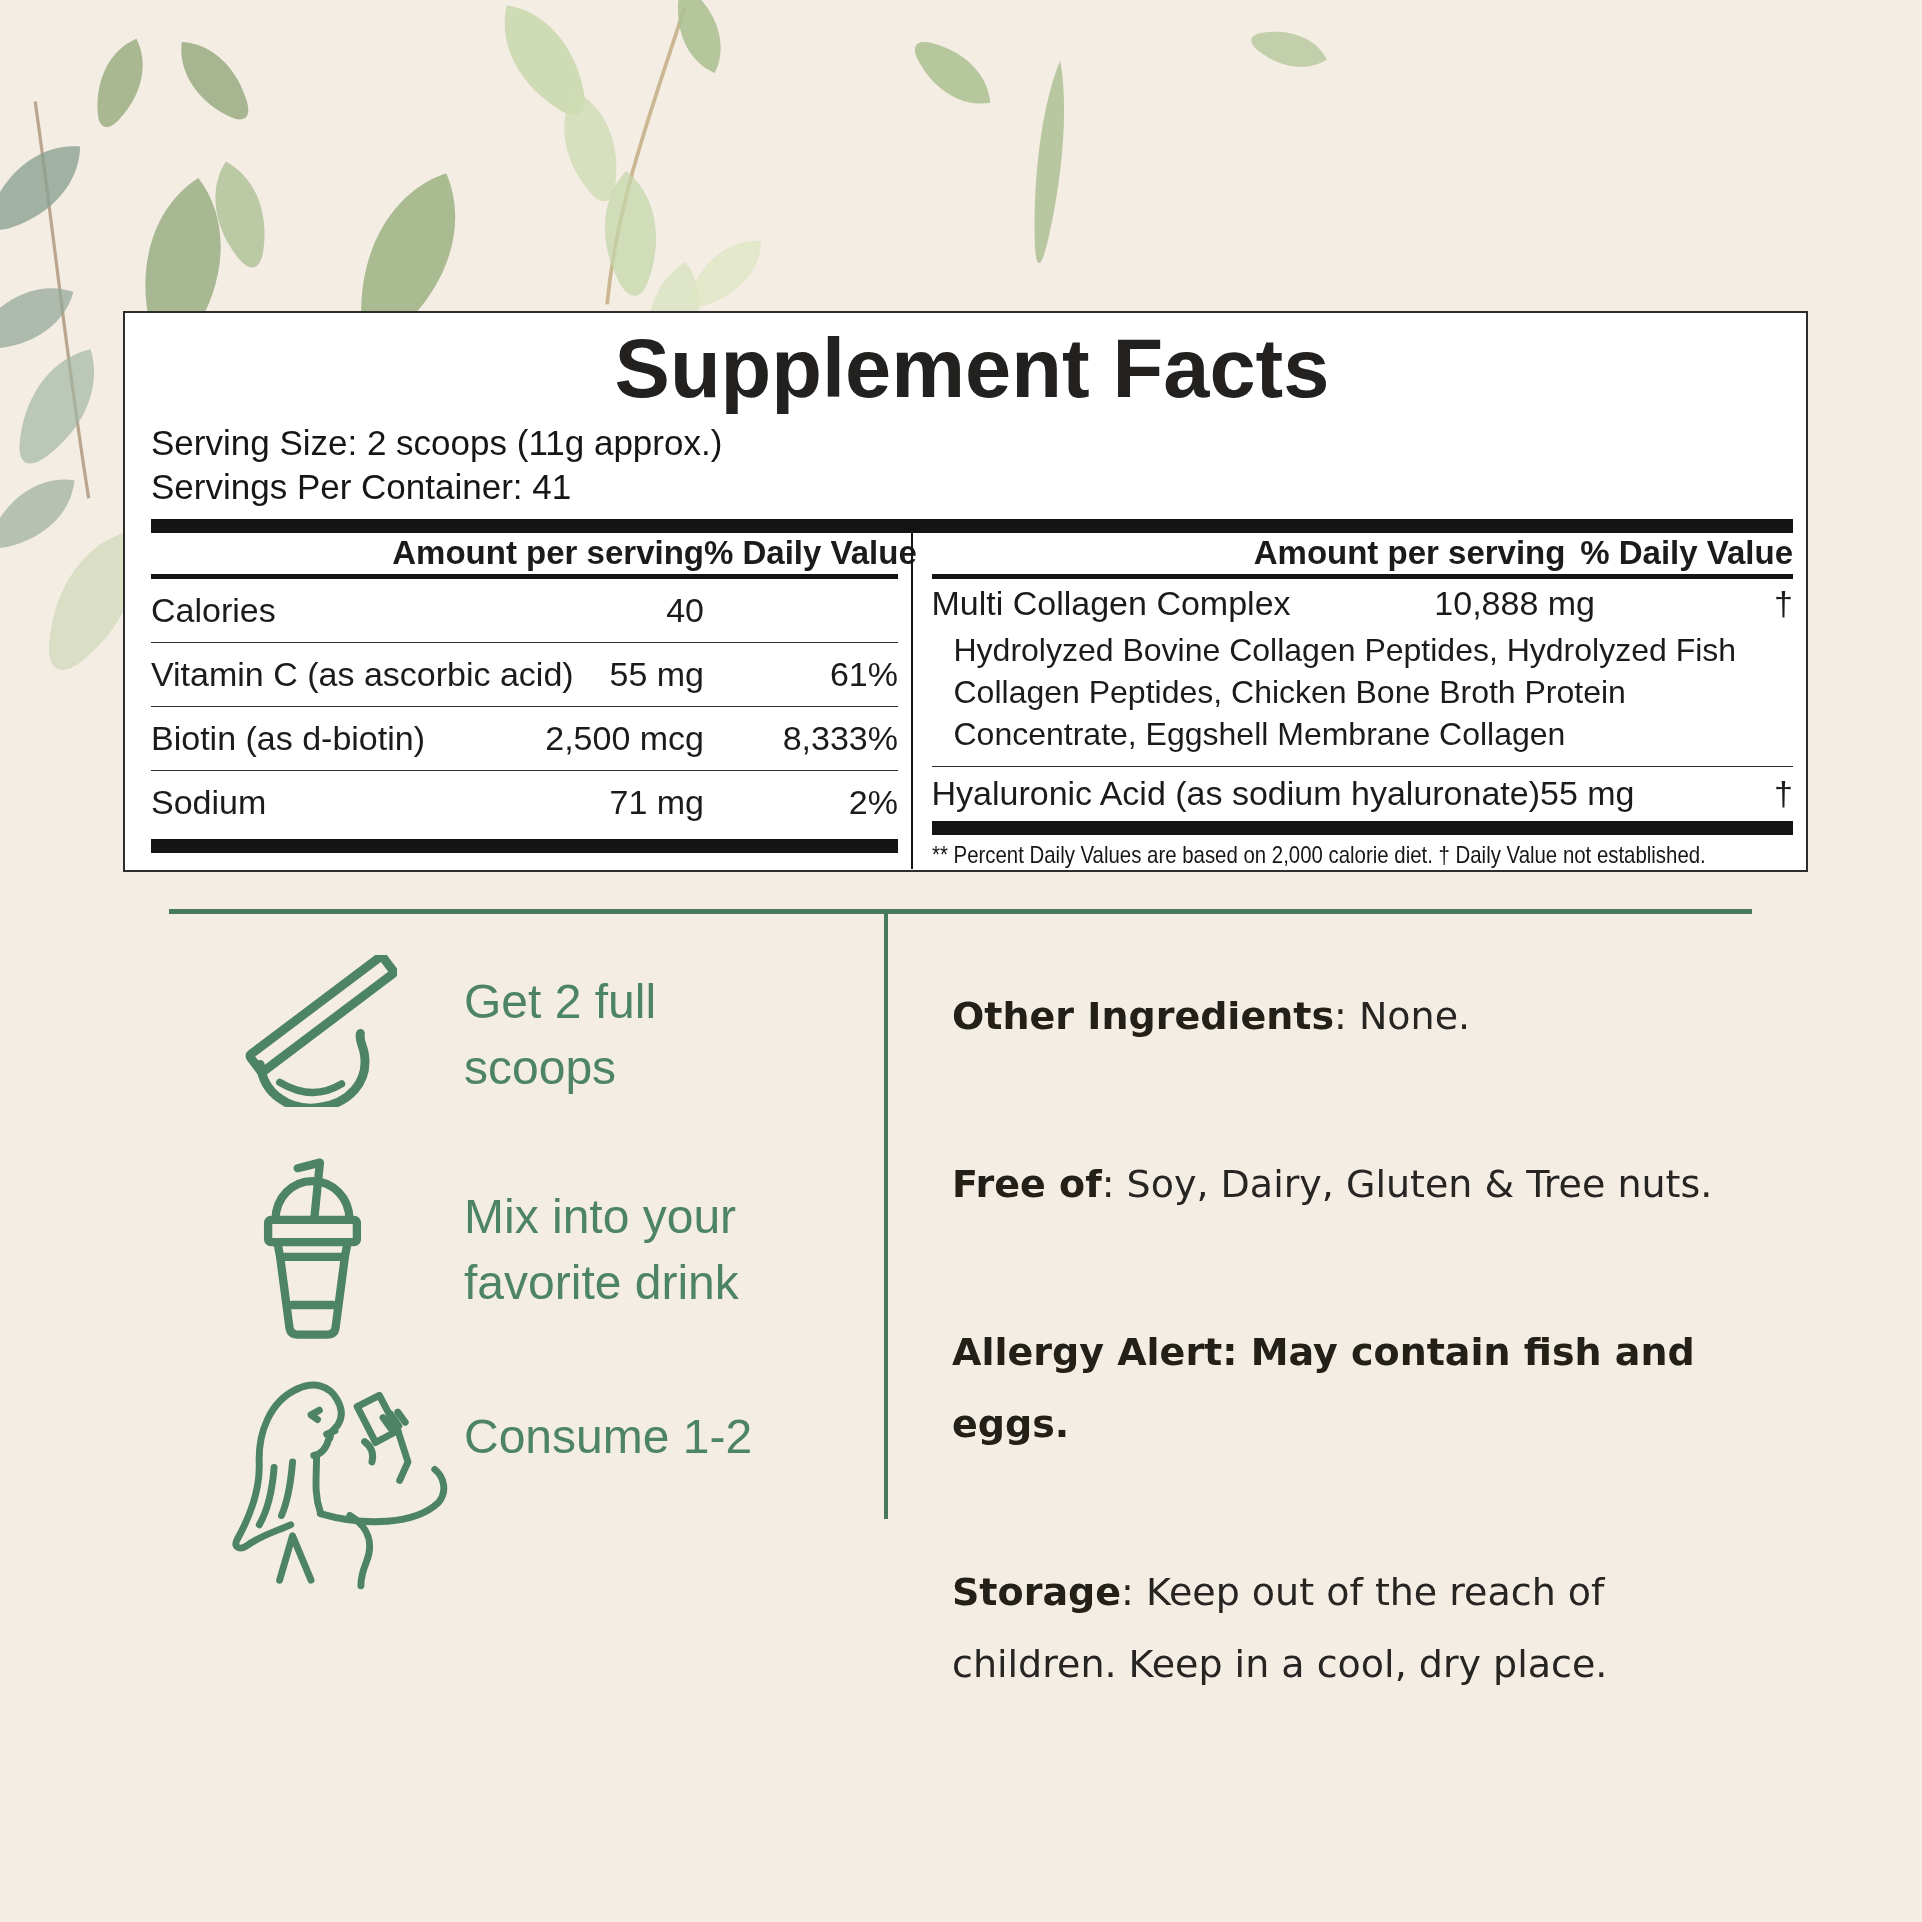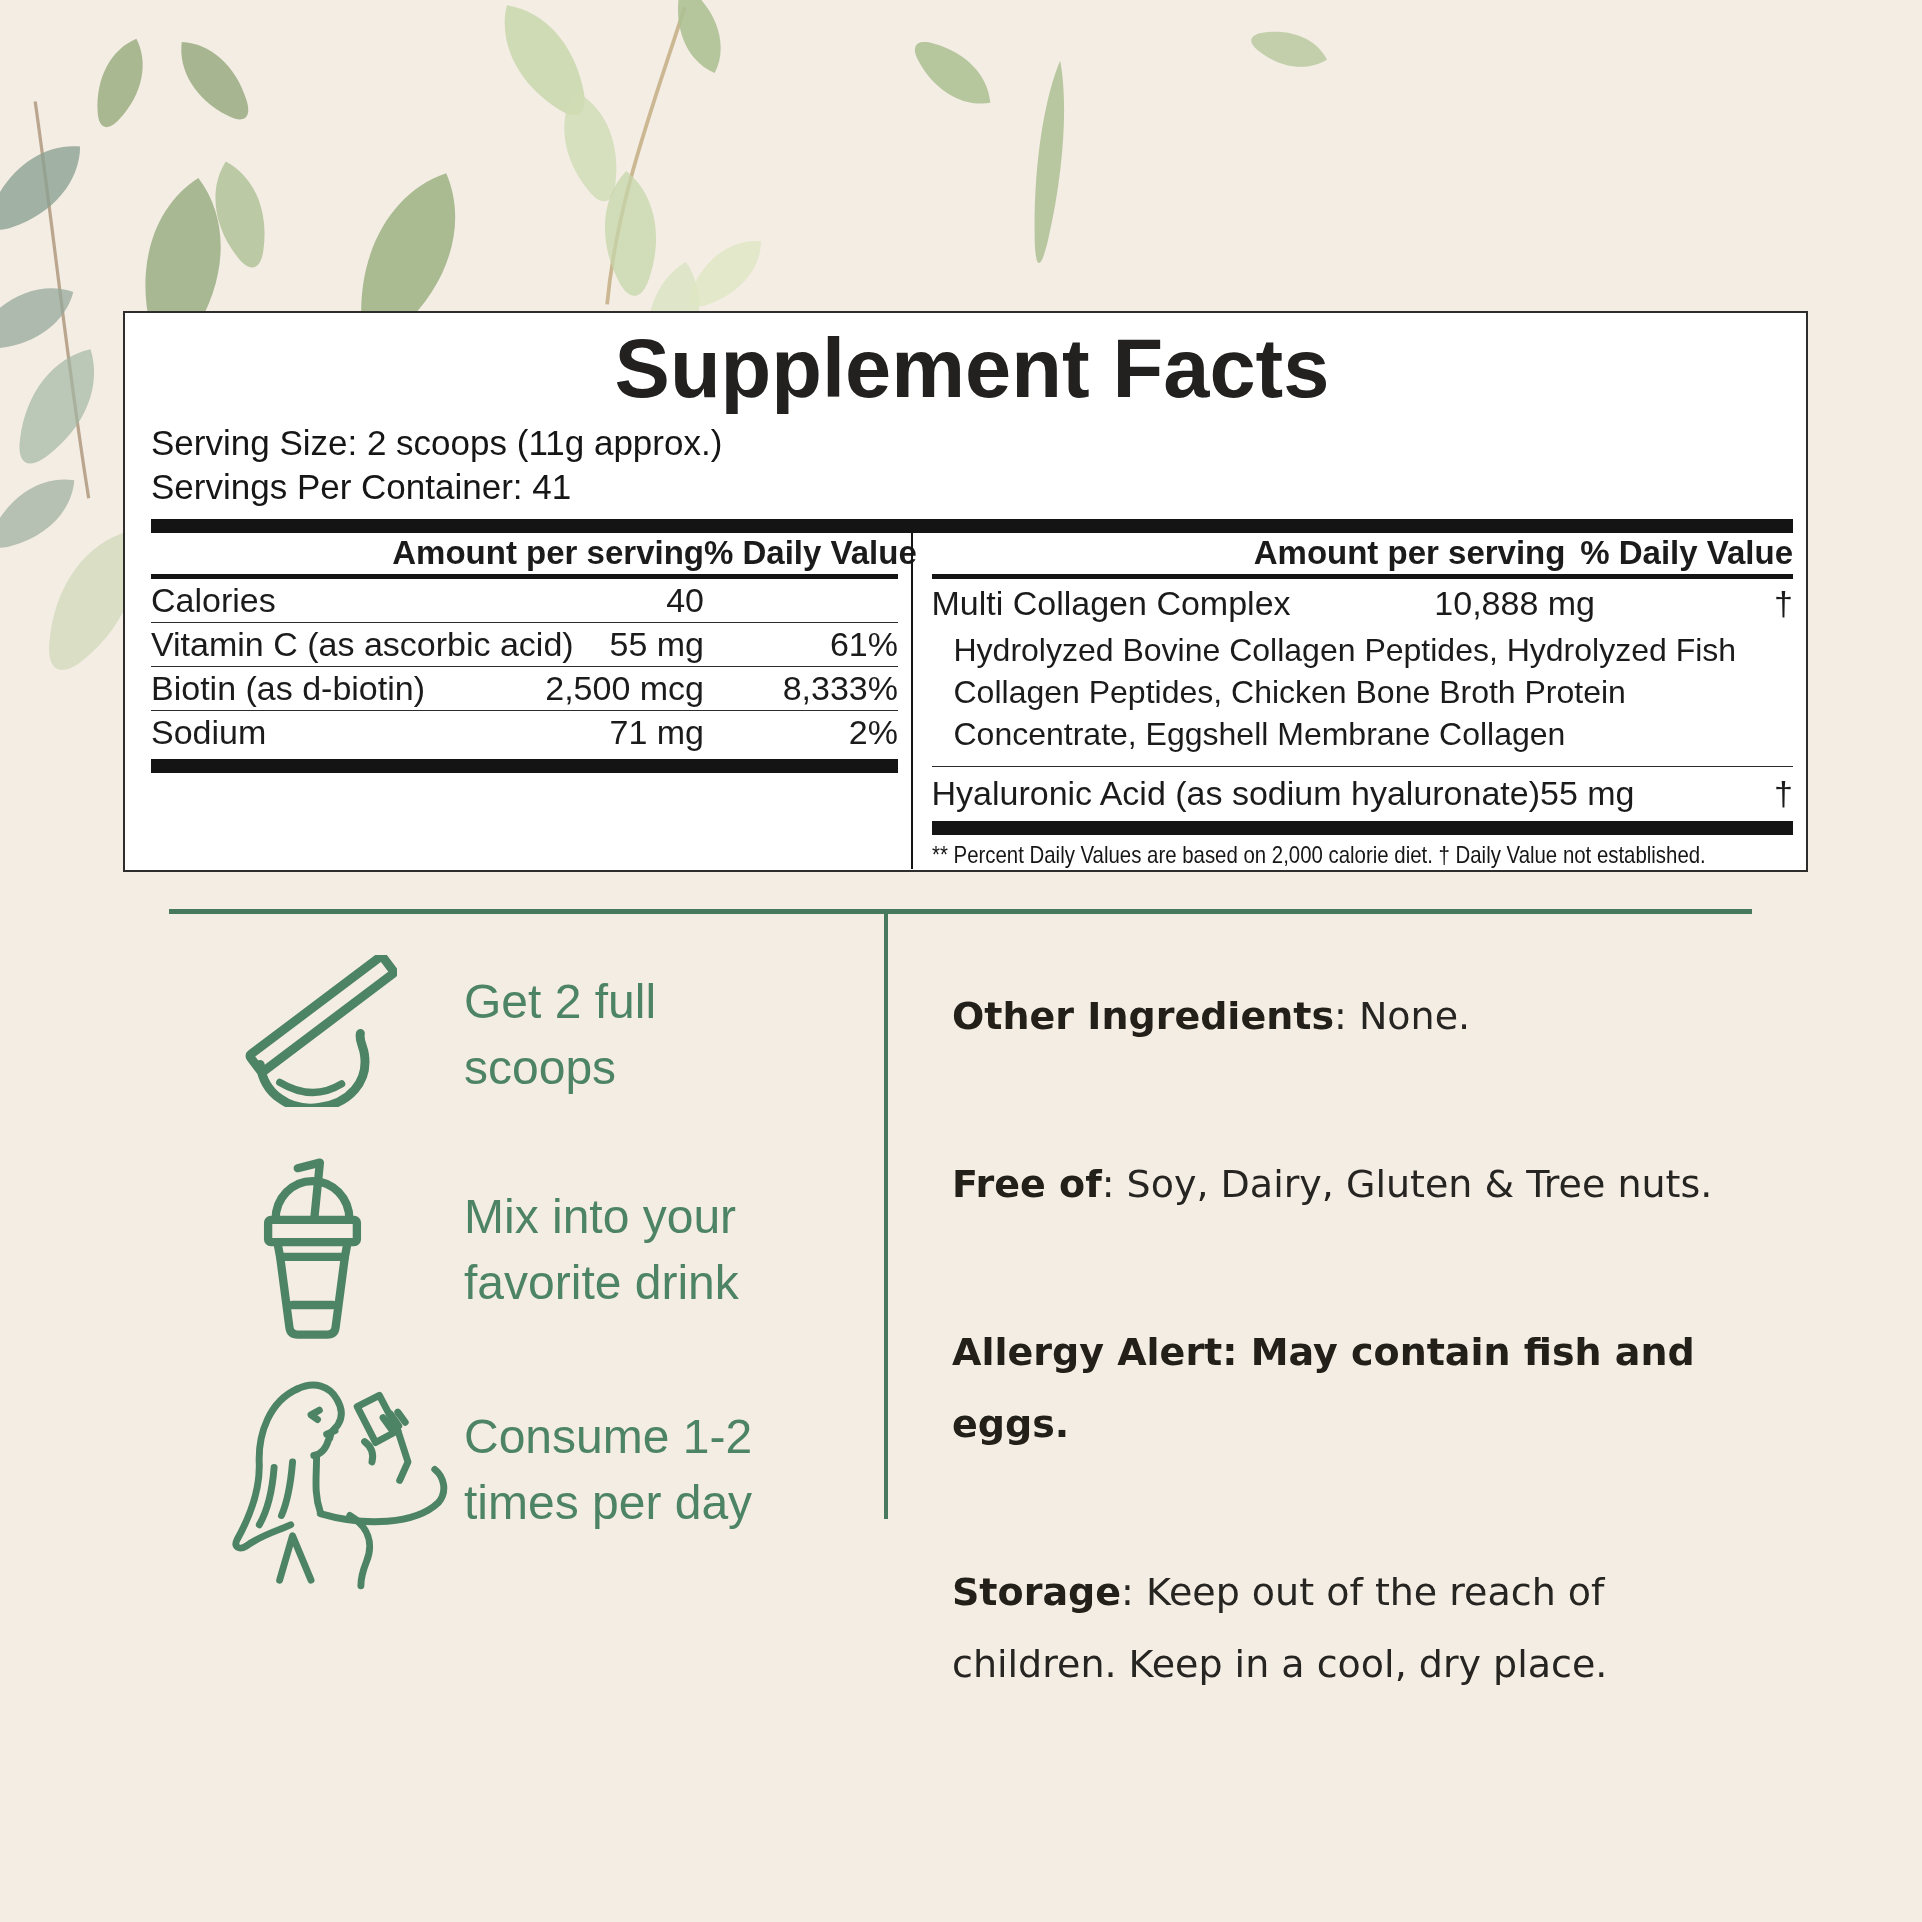--- a/index.html
+++ b/index.html
@@ -15,21 +15,21 @@
   .serving{margin-top:7.4px;font-size:35px;line-height:44px;color:#161616;}
   .bar{height:14px;background:#141414;}
   .bar-top{margin-top:9.2px;}
   .tables{display:flex;align-items:stretch;}
   .t-left{flex:0 0 760px;width:760px;padding-right:13px;box-sizing:border-box;}
   .t-right{flex:1;min-width:0;border-left:2.8px solid #141414;padding-left:18.5px;box-sizing:border-box;}
   .t-head{display:flex;align-items:center;height:41px;border-bottom:5.5px solid #141414;
           font-weight:700;font-size:33px;}
   .rt-head{display:flex;align-items:center;justify-content:flex-end;gap:14.8px;height:41px;
            border-bottom:5.5px solid #141414;font-weight:700;font-size:33px;}
-  .t-row{display:flex;align-items:center;height:44px;border-bottom:1.8px solid #2c2c2c;
+  .t-row{display:flex;align-items:center;height:64px;border-bottom:1.8px solid #2c2c2c;
          font-size:34px;box-sizing:border-box;}
   .t-row.last{border-bottom:none;}
   .cell-n{white-space:nowrap;}
   .cell-a{flex:1;text-align:right;white-space:nowrap;}
   .cell-d{width:194px;text-align:right;white-space:nowrap;}
   .bar-bottom{margin-top:4.6px;}
   .rt-row{display:flex;align-items:center;height:50px;font-size:34px;}
   .rt-row .cell-d{width:198px;}
   .rt-sub{font-size:32px;line-height:42px;padding:0 3.7px 11px 22px;border-bottom:1.8px solid #2c2c2c;}
   .rt-row2{height:54px;}
@@ -192,21 +192,20 @@
 
     <path d="M102,148 C150,162 205,160 230,136 C240,124 236,108 226,100"></path>
     <path d="M150,70 C158,76 160,84 158,92"></path>
 
     <path d="M134,150 C154,162 160,180 152,200 C148,210 146,216 146,226"></path>
 
     <path d="M58,220 L72,172 L92,220"></path>
   </svg>
   <div class="dir-text" style="left:464px;top:1404px">
     <div>Consume 1-2</div>
-    <div>times per day</div>
   </div>
 
   <div class="info">
     <p><b>Other Ingredients</b><span>: None.</span></p>
     <p><b>Free of</b><span>: Soy, Dairy, Gluten &amp; Tree nuts.</span></p>
     <p><b>Allergy Alert: May contain fish and eggs.</b><span></span></p>
     <p><b>Storage</b><span>: Keep out of the reach of children. Keep in a cool, dry place.</span></p>
   </div>
 
 </div>

